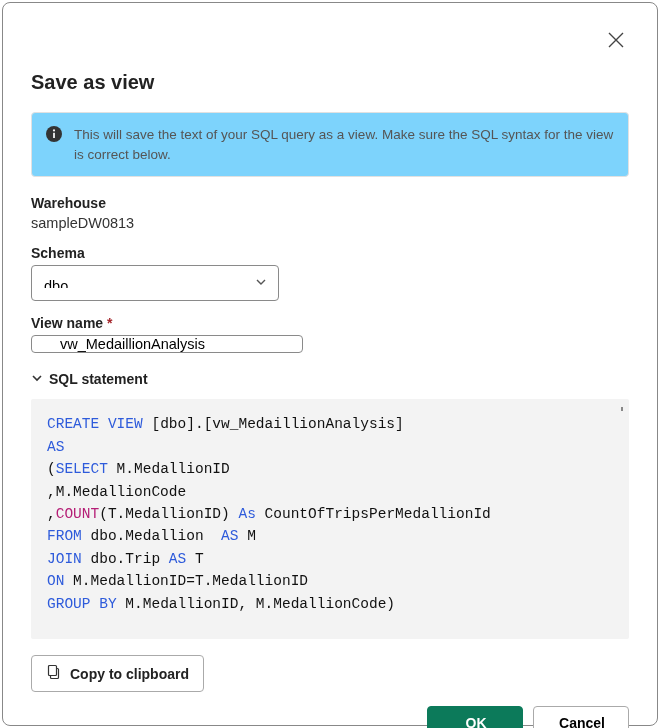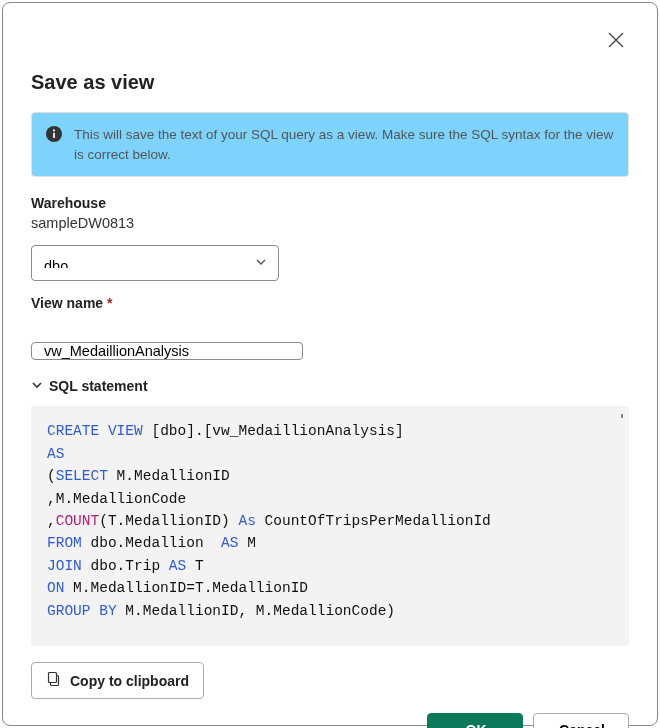--- a/index.html
+++ b/index.html
@@ -90,25 +90,24 @@
     top: 50%;
     transform: translateY(-50%);
     pointer-events: none;
     color: #555;
   }
   .input {
     width: 272px;
     height: 36px;
     border: 1px solid #8a8a8a;
     border-radius: 4px;
-    padding: 0 12px;
+    padding: 0 28px;
     font-size: 14.5px;
     font-family: inherit;
     margin-bottom: 18px;
-    margin-top: 27px;
   }
   .required { color: #a4262c; }
   .expander-head {
     display: flex;
     align-items: center;
     gap: 6px;
     cursor: pointer;
     font-size: 14px;
     font-weight: 600;
     color: #222;
@@ -203,20 +202,21 @@
           <rect x="7.1" y="6.8" width="1.8" height="5.2" fill="#f3f3f3"></rect>
           <circle cx="8" cy="4.4" r="1.1" fill="#f3f3f3"></circle>
         </svg>
     </span>
     <span>This will save the text of your SQL query as a view. Make sure the SQL syntax for the view is correct below.</span>
   </div>
 
   <div class="label">Warehouse</div>
   <div class="static-val">sampleDW0813</div>
 
+  <div class="label">Schema</div>
   <div class="select-wrap">
     <select class="select">
       <option>dbo</option>
     </select>
     <span class="chev-down">
       <svg width="12" height="12" viewBox="0 0 12 12">
           <path d="M2 4 L6 8 L10 4" stroke="#555" stroke-width="1.4" fill="none"></path>
         </svg>
     </span>
   </div>

